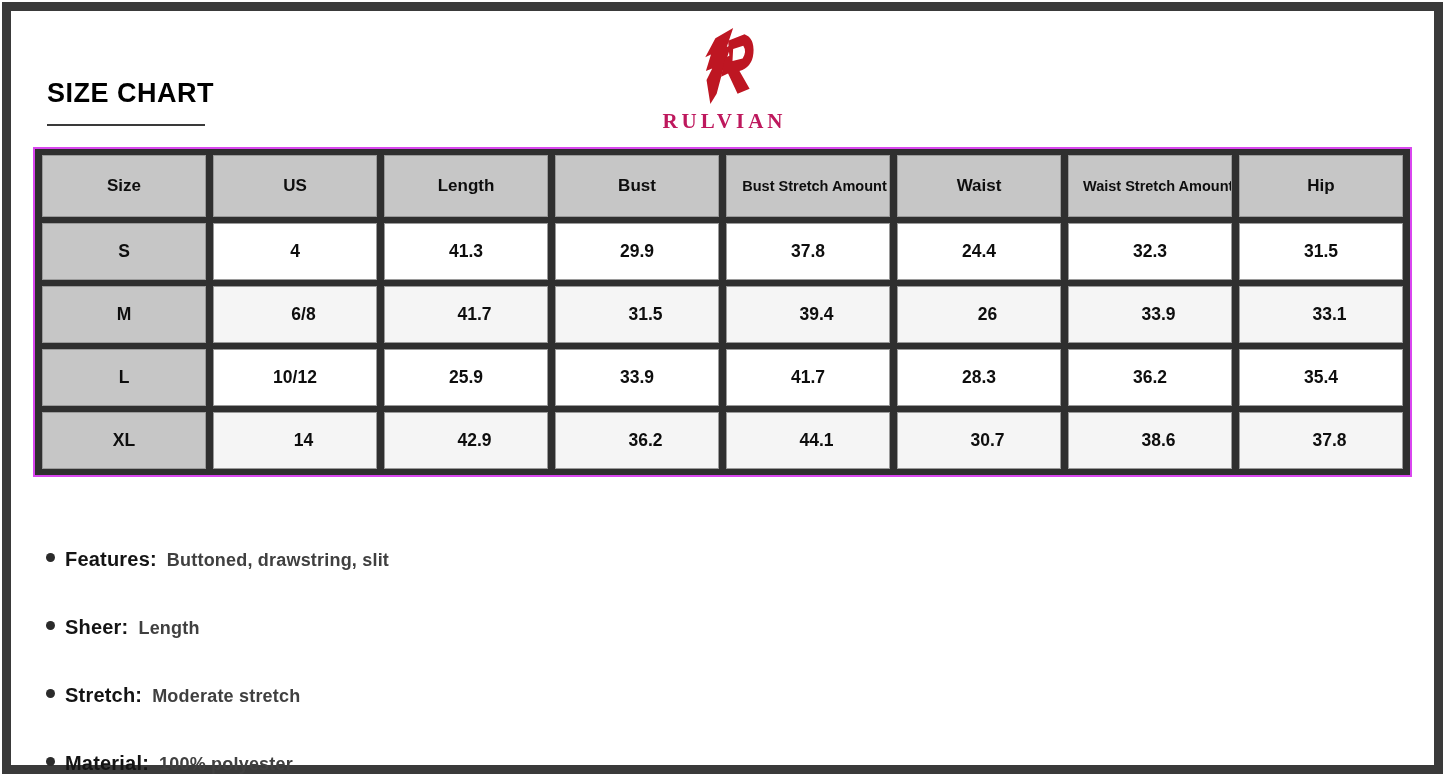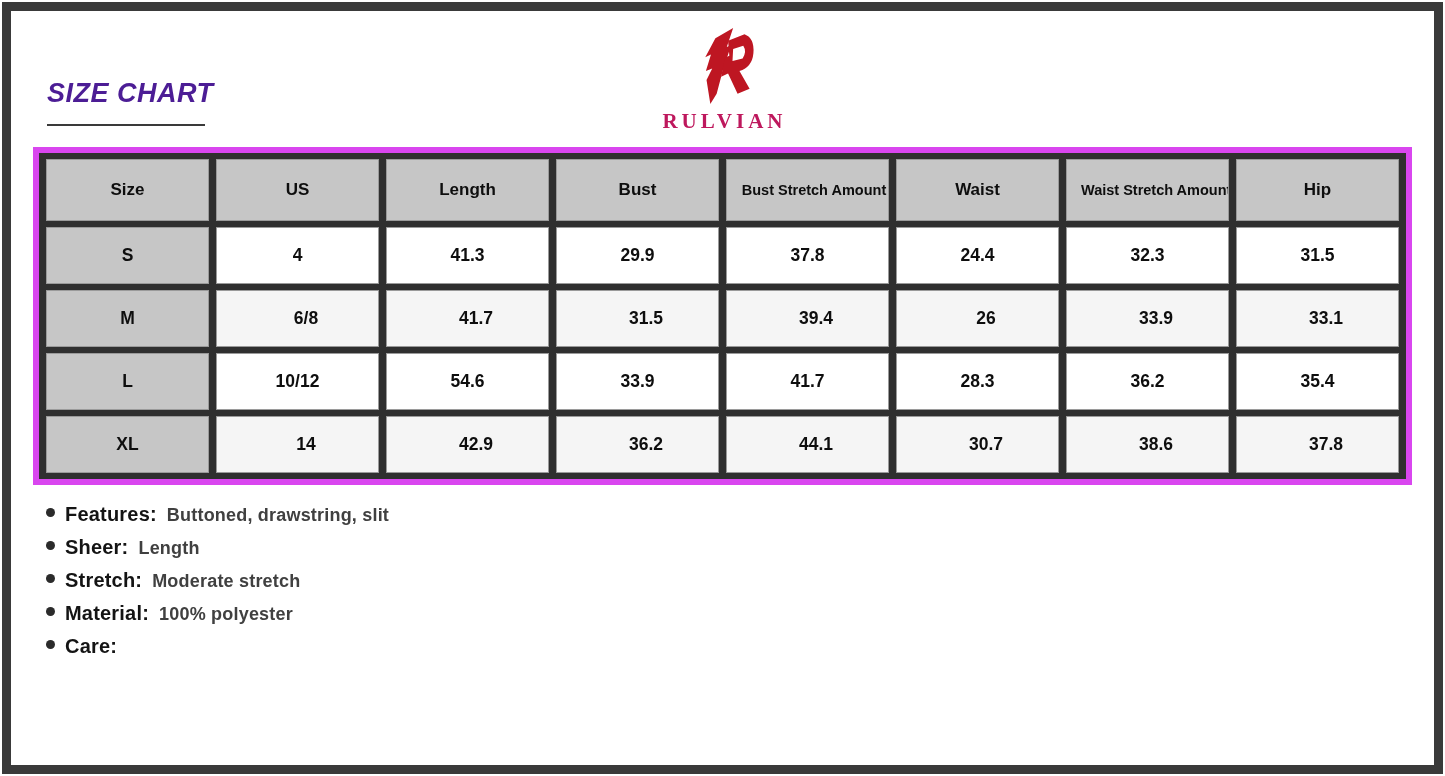--- a/index.html
+++ b/index.html
@@ -5,56 +5,56 @@
   html,body{margin:0;padding:0;}
   body{
     width:1445px;height:776px;position:relative;overflow:hidden;
     background:#ffffff;font-family:"Liberation Sans",sans-serif;
   }
   .frame{position:absolute;inset:2px;border:9px solid #3a3a3a;box-sizing:border-box;}
 
   
   .page-title{
     position:absolute;left:47px;top:78px;
-    font-size:27px;font-weight:bold;color:#4c1d95;letter-spacing:.5px;font-style:italic;
+    font-size:27px;font-weight:bold;color:#000000;letter-spacing:.5px;
   }
   .title-underline{
     position:absolute;left:47px;top:124px;width:158px;height:0;
     border-top:2px solid #3a3a3a;
   }
 
   
   .brand{position:absolute;left:0;right:0;top:28px;text-align:center;}
   .brand svg{display:block;margin:0 auto;}
   .wordmark{
     font-family:"Liberation Serif",serif;font-weight:bold;
     font-size:21px;letter-spacing:4px;color:#be185d;margin-top:5px;
     padding-left:4px;
   }
 
   
   .table-wrap{
     position:absolute;left:33px;right:33px;top:147px;
-    background:#2f2f2f;border:6px solid #d946ef;
+    background:#2f2f2f;border:2px solid #d946ef;
   }
   table{width:100%;border-collapse:separate;border-spacing:7px 6px;table-layout:fixed;}
   th,td{
     text-align:center;vertical-align:middle;font-weight:bold;color:#0e0e0e;
     border:1px solid #9a9a9a;box-sizing:border-box;overflow:hidden;white-space:nowrap;
   }
   thead th{background:#c6c6c6;height:62px;font-size:17px;}
   thead th.small{font-size:14.5px;padding-left:14px;}
   tbody th{background:#c6c6c6;}
   tbody th,tbody td{height:57px;font-size:17.5px;}
   tr.row-odd  td{background:#ffffff;}
   tr.row-even td{background:#f5f5f5;padding-left:18px;}
 
   
   .details{position:absolute;left:46px;top:503px;}
-  .detail{display:flex;align-items:baseline;margin-bottom:10px;}
+  .detail{display:flex;align-items:baseline;margin-bottom:10px;margin-top:45px;}
   .dot{
     width:9px;height:9px;border-radius:50%;background:#2b2b2b;
     margin-right:10px;align-self:center;flex:0 0 auto;transform:translateY(-2px);
   }
   .detail-label{font-size:20px;font-weight:bold;color:#141414;margin-right:10px;letter-spacing:.2px;}
   .detail-value{font-size:18px;font-weight:bold;color:#404040;letter-spacing:.2px;}
 </style>
 </head>
 <body>
 
@@ -102,21 +102,21 @@
         <td>41.7</td>
         <td>31.5</td>
         <td>39.4</td>
         <td>26</td>
         <td>33.9</td>
         <td>33.1</td>
       </tr>
       <tr class="row-odd">
         <th>L</th>
         <td>10/12</td>
-        <td>54.6</td>
+        <td>25.9</td>
         <td>33.9</td>
         <td>41.7</td>
         <td>28.3</td>
         <td>36.2</td>
         <td>35.4</td>
       </tr>
       <tr class="row-even">
         <th>XL</th>
         <td>14</td>
         <td>42.9</td>

